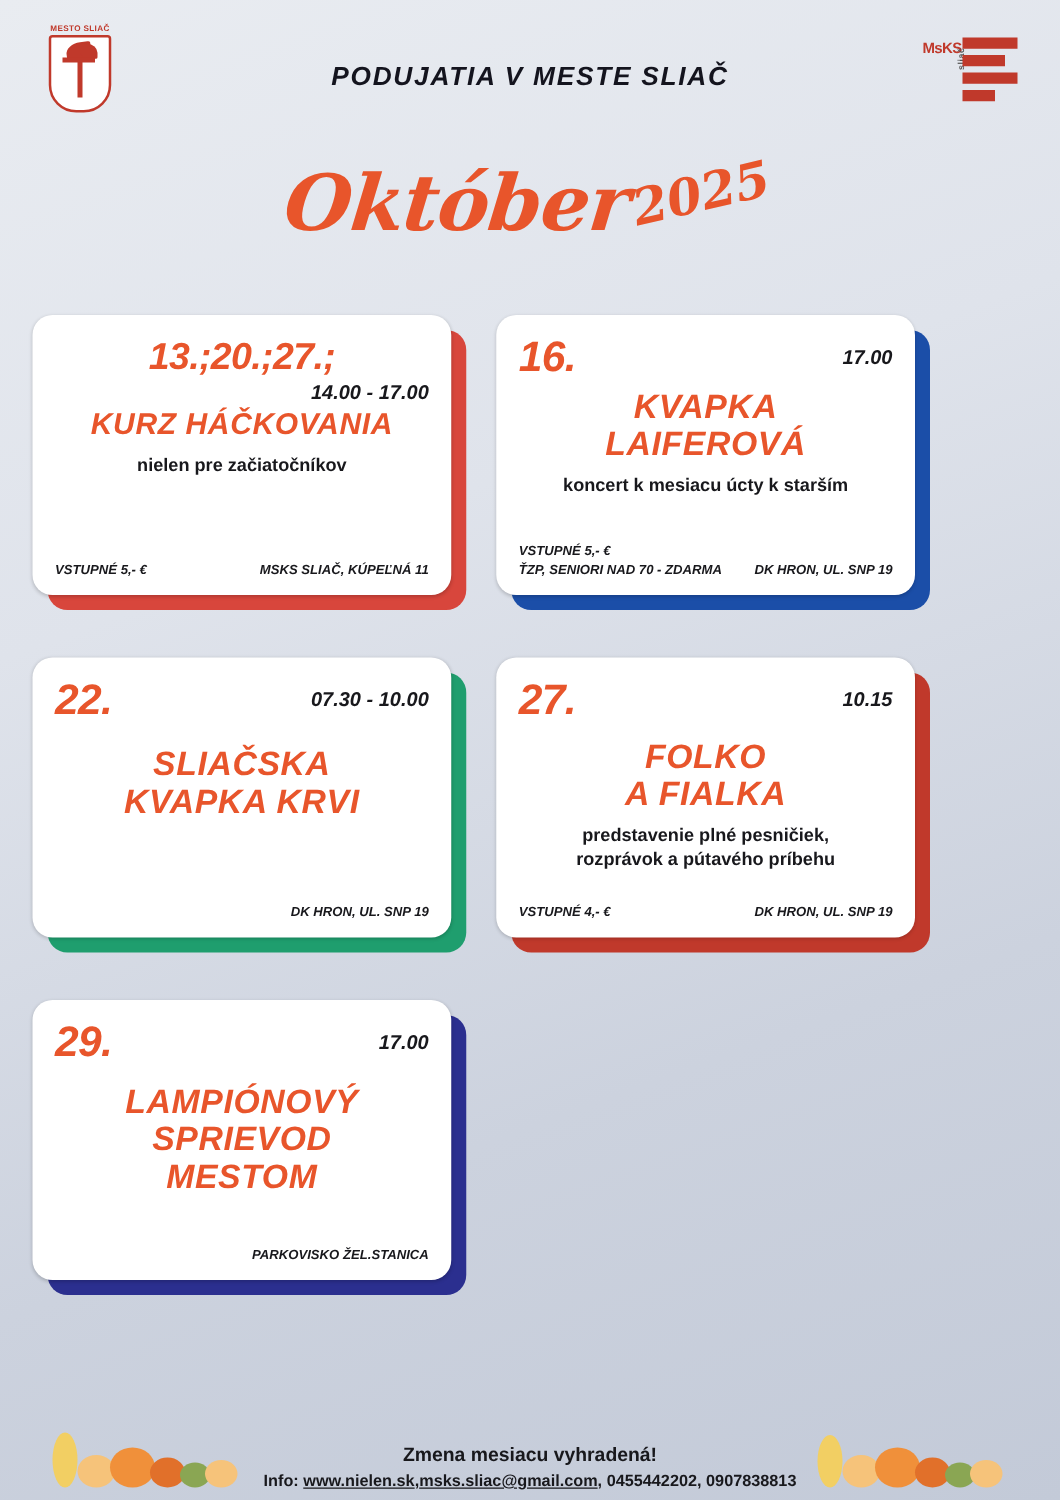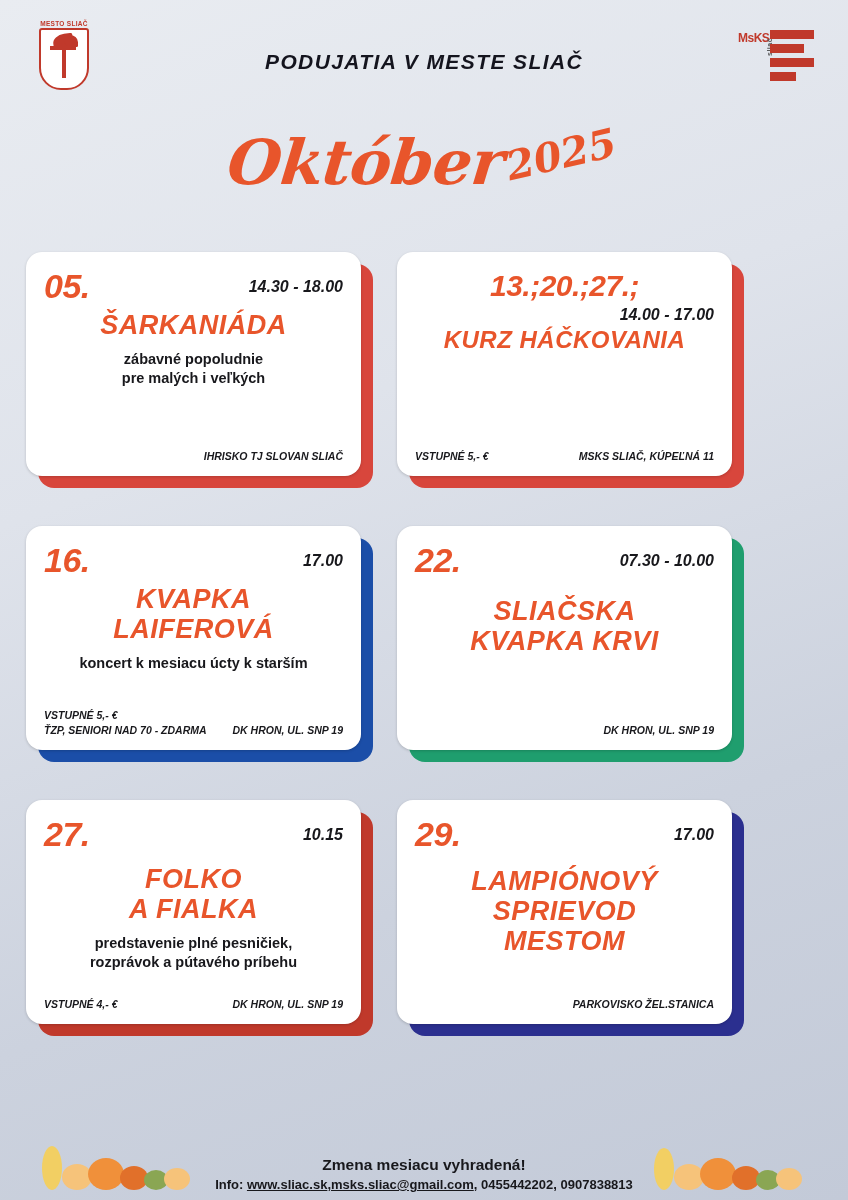--- a/index.html
+++ b/index.html
@@ -350,45 +350,30 @@
     </div>
   </div>
 </div>
 
 <div class="month-wrap">
   <span class="month-name">Október</span><span class="month-year">2025</span>
 </div>
 
 <div class="grid">
 
-  <div class="card-shell">
-    <div class="card-accent" style="background:#d8463c"></div>
-    <div class="card">
-      <div class="row-top">
-        <div class="day">05.</div>
-        <div class="time">14.30 - 18.00</div>
-      </div>
-      <div class="card-title">ŠARKANIÁDA</div>
-      <div class="card-sub" style="white-space: pre-line;">zábavné popoludnie
-pre malých  i veľkých</div>
-      <div class="card-foot">
-        <div class="left"></div>
-        <div class="right">IHRISKO TJ SLOVAN SLIAČ</div>
-      </div>
-    </div>
-  </div>
 
   <div class="card-shell">
     <div class="card-accent" style="background:#d8463c"></div>
     <div class="card">
       <div class="row-top" style="display:block">
         <div class="day multi" style="text-align:center">13.;20.;27.;</div>
         <div class="time below">14.00 - 17.00</div>
       </div>
       <div class="card-title small" style="margin-top:2px">KURZ HÁČKOVANIA</div>
+      <div class="card-sub">nielen pre začiatočníkov</div>
       <div class="card-foot">
         <div class="left">VSTUPNÉ 5,- €</div>
         <div class="right">MSKS SLIAČ, KÚPEĽNÁ 11</div>
       </div>
     </div>
   </div>
 
   <div class="card-shell">
     <div class="card-accent" style="background:#1b4ea8"></div>
     <div class="card">
@@ -476,15 +461,15 @@
   <span class="pumpkin pale" style="left:24px;width:30px;height:26px;"></span>
   <span class="pumpkin" style="left:50px;width:36px;height:32px;"></span>
   <span class="pumpkin dark" style="left:82px;width:28px;height:24px;"></span>
   <span class="pumpkin green" style="left:106px;width:24px;height:20px;"></span>
   <span class="pumpkin pale" style="left:126px;width:26px;height:22px;"></span>
 </div>
 
 <div class="footer">
   <div class="footer-line1">Zmena  mesiacu vyhradená!</div>
   <div class="footer-line2">
-    <span>Info: </span><a href="#">www.sliac.sk</a><span>,</span><a href="#">msks.sliac@gmail.com</a><span>, 0455442202, 0907838813</span>
+    <span>Info: </span><a href="#">www.nielen.sk</a><span>,</span><a href="#">msks.sliac@gmail.com</a><span>, 0455442202, 0907838813</span>
   </div>
 </div>
 
 </body></html>

